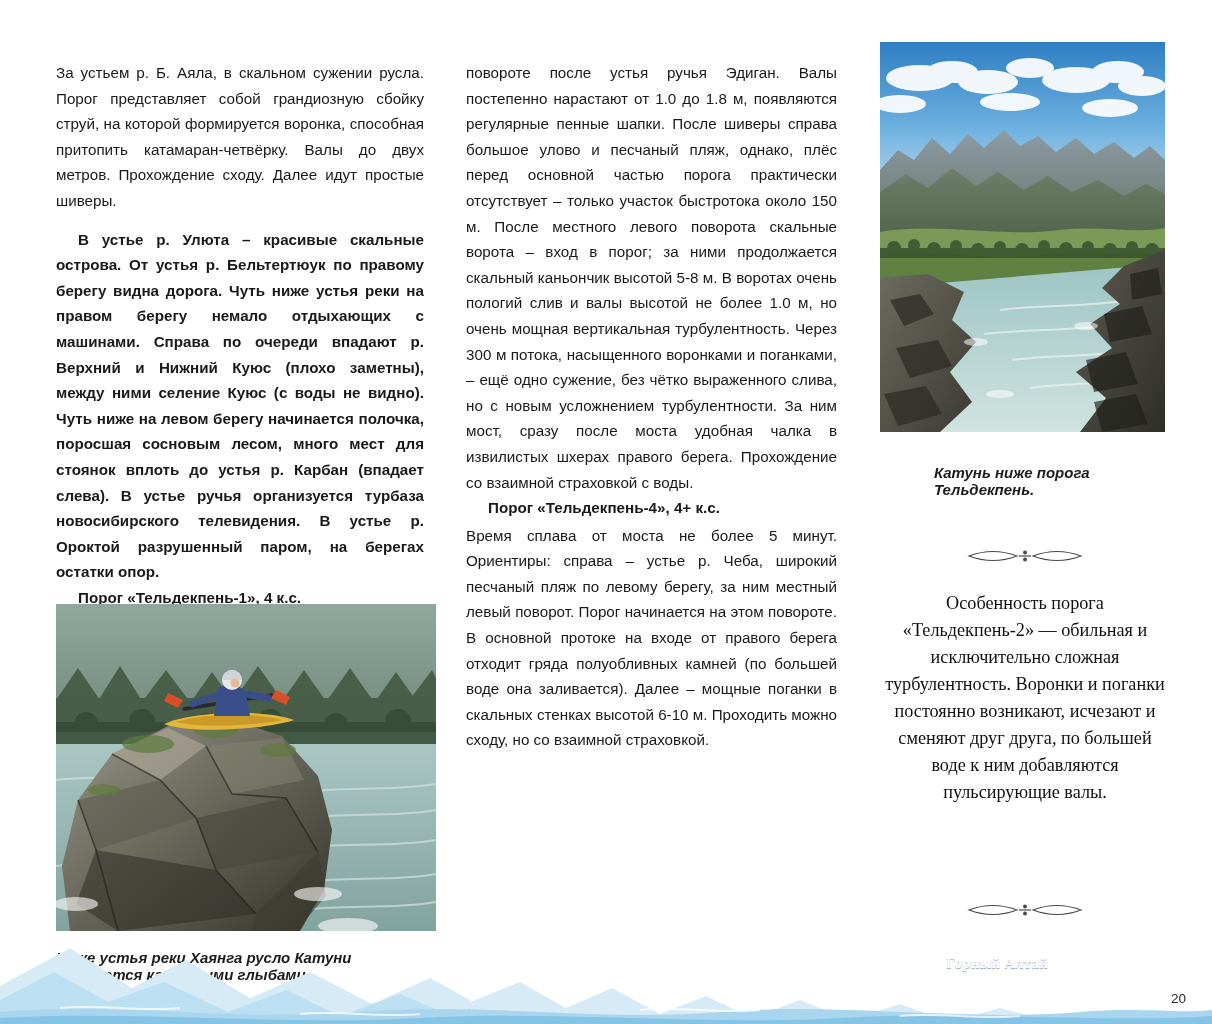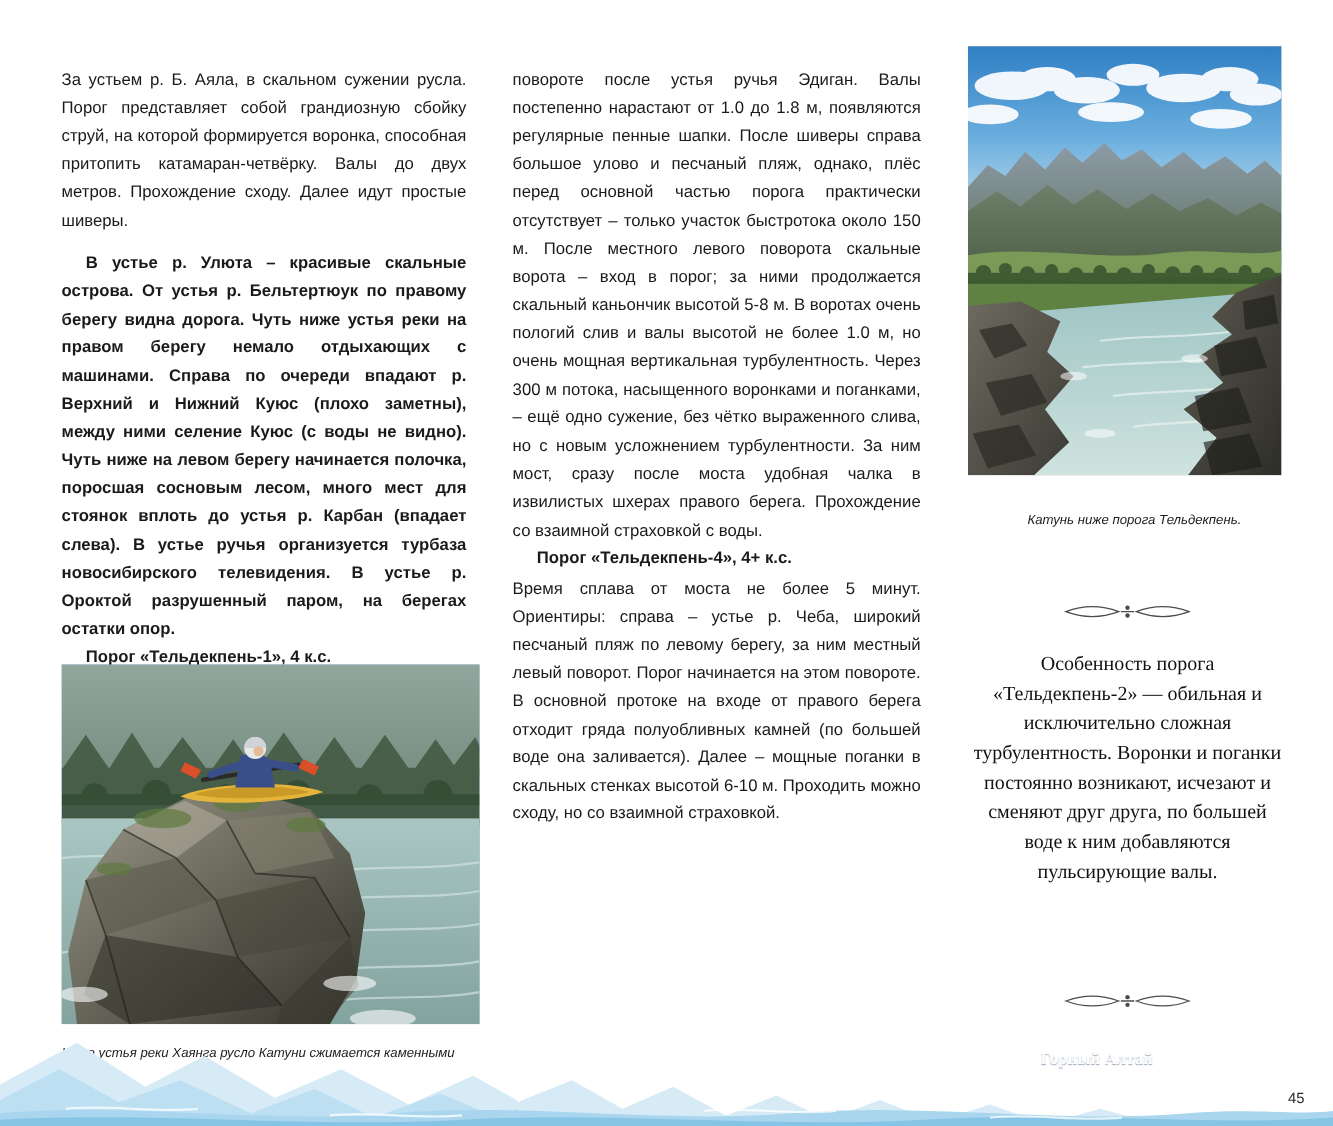--- a/index.html
+++ b/index.html
@@ -58,24 +58,24 @@
 
   
   .photo {
     position: relative;
     overflow: hidden;
     background: #8aa0b4;
   }
   .photo svg { display: block; }
 
   .caption {
-    font-size: 12px;
+    font-size: 15px;
     line-height: 17px;
     font-style: italic;
-    font-weight: normal;
+    font-weight: bold;
     color: #1c1c1c;
     margin-top: 9px;
   }
 
   
   .photo-katun {
     position: absolute;
     left: 880px;
     top: 42px;
     width: 285px;
@@ -411,13 +411,13 @@
     <g stroke="#ffffff" stroke-width="2" fill="none" opacity="0.75">
       <path d="M60 66 C100 62 140 70 180 66"></path>
       <path d="M300 72 C340 68 380 76 420 72"></path>
       <path d="M640 68 C680 64 720 72 760 68"></path>
       <path d="M900 74 C940 70 980 78 1020 74"></path>
     </g>
   </svg>
 </div>
 
 <div class="brand">Горный Алтай</div>
-<div class="pageno">45</div>
+<div class="pageno">20</div>
 
 </body></html>

